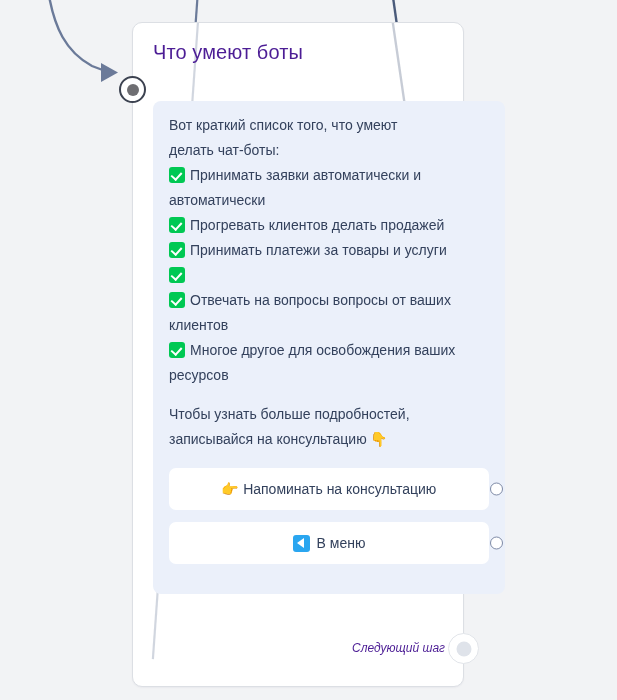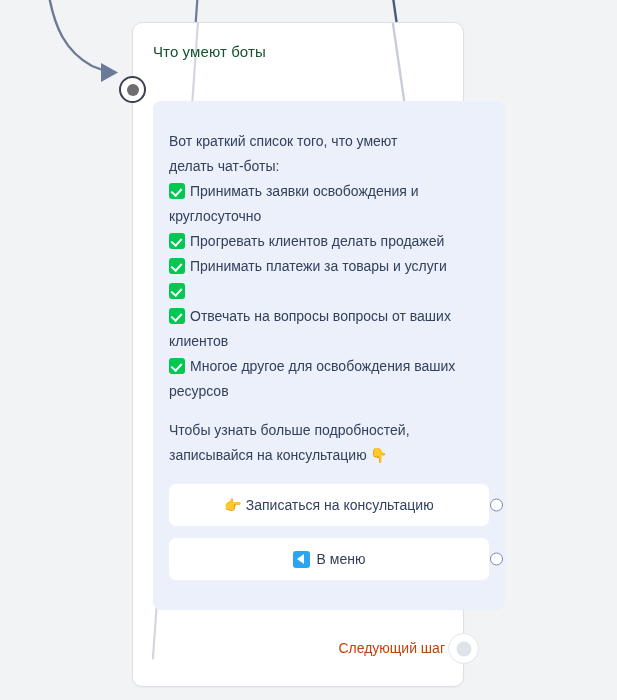--- a/index.html
+++ b/index.html
@@ -60,23 +60,23 @@
   #card-inner {
     position: relative;
     z-index: 2;
     height: 100%;
   }
 
   .node-title {
     position: absolute;
     left: 20px;
     top: 19px;
-    font-size: 15px;
+    font-size: 20px;
     line-height: 20px;
-    color: #14532d;
+    color: #4c1d95;
     letter-spacing: .1px;
   }
 
   
   #in-port {
     position: absolute;
     left: -14px;
     top: 53px;
     width: 27px;
     height: 27px;
@@ -96,21 +96,21 @@
   }
 
   
   .msg-bubble {
     position: absolute;
     left: 20px;
     top: 78px;
     width: 352px;
     background: #ebf0fa;
     border-radius: 8px;
-    padding: 28px 16px 18px 16px;
+    padding: 12px 16px 18px 16px;
   }
 
   .msg-text {
     font-size: 14px;
     line-height: 25px;
     color: #33415c;
   }
 
   .msg-line { display: block; }
 
@@ -206,24 +206,25 @@
     border-top: 5px solid transparent;
     border-bottom: 5px solid transparent;
     border-right: 7px solid #ffffff;
   }
 
   
   .next-step {
     position: absolute;
     right: 18px;
     bottom: 28px;
-    font-size: 14px;
+    font-size: 12px;
     line-height: 19px;
-    color: #c2410c;
+    color: #4c1d95;
     white-space: nowrap;
+    font-style: italic;
   }
 
   #out-port {
     position: absolute;
     right: -16px;
     bottom: 22px;
     width: 31px;
     height: 31px;
     border-radius: 50%;
     background: #ffffff;
@@ -269,21 +270,21 @@
 
       <div class="node-title">Что умеют боты</div>
 
       <div class="msg-bubble">
         <div class="msg-text">
 
           <span class="msg-line">Вот краткий список того, что умеют</span>
           <span class="msg-line">делать чат-боты:</span>
 
           <span class="bullet-line">
-            <span class="check"></span><span>Принимать заявки освобождения и круглосуточно</span>
+            <span class="check"></span><span>Принимать заявки автоматически и автоматически</span>
           </span>
           <span class="bullet-line">
             <span class="check"></span><span>Прогревать клиентов делать продажей</span>
           </span>
           <span class="bullet-line">
             <span class="check"></span><span>Принимать платежи за товары и услуги</span>
           </span>
           <span class="bullet-line">
             <span class="check"></span>
           </span>
@@ -300,21 +301,21 @@
           <span class="msg-line">
             <span>записывайся на консультацию</span>
             <span class="emoji">👇</span>
           </span>
         </div>
 
         <div class="qr-list">
 
           <div class="qr-btn">
             <span class="emoji-point-right">👉</span>
-              <span>Записаться на консультацию</span>
+              <span>Напоминать на консультацию</span>
             <span class="qr-port"></span>
           </div>
 
           <div class="qr-btn">
             <span class="back-icon"></span>
               <span>В меню</span>
             <span class="qr-port"></span>
           </div>
 
         </div>

